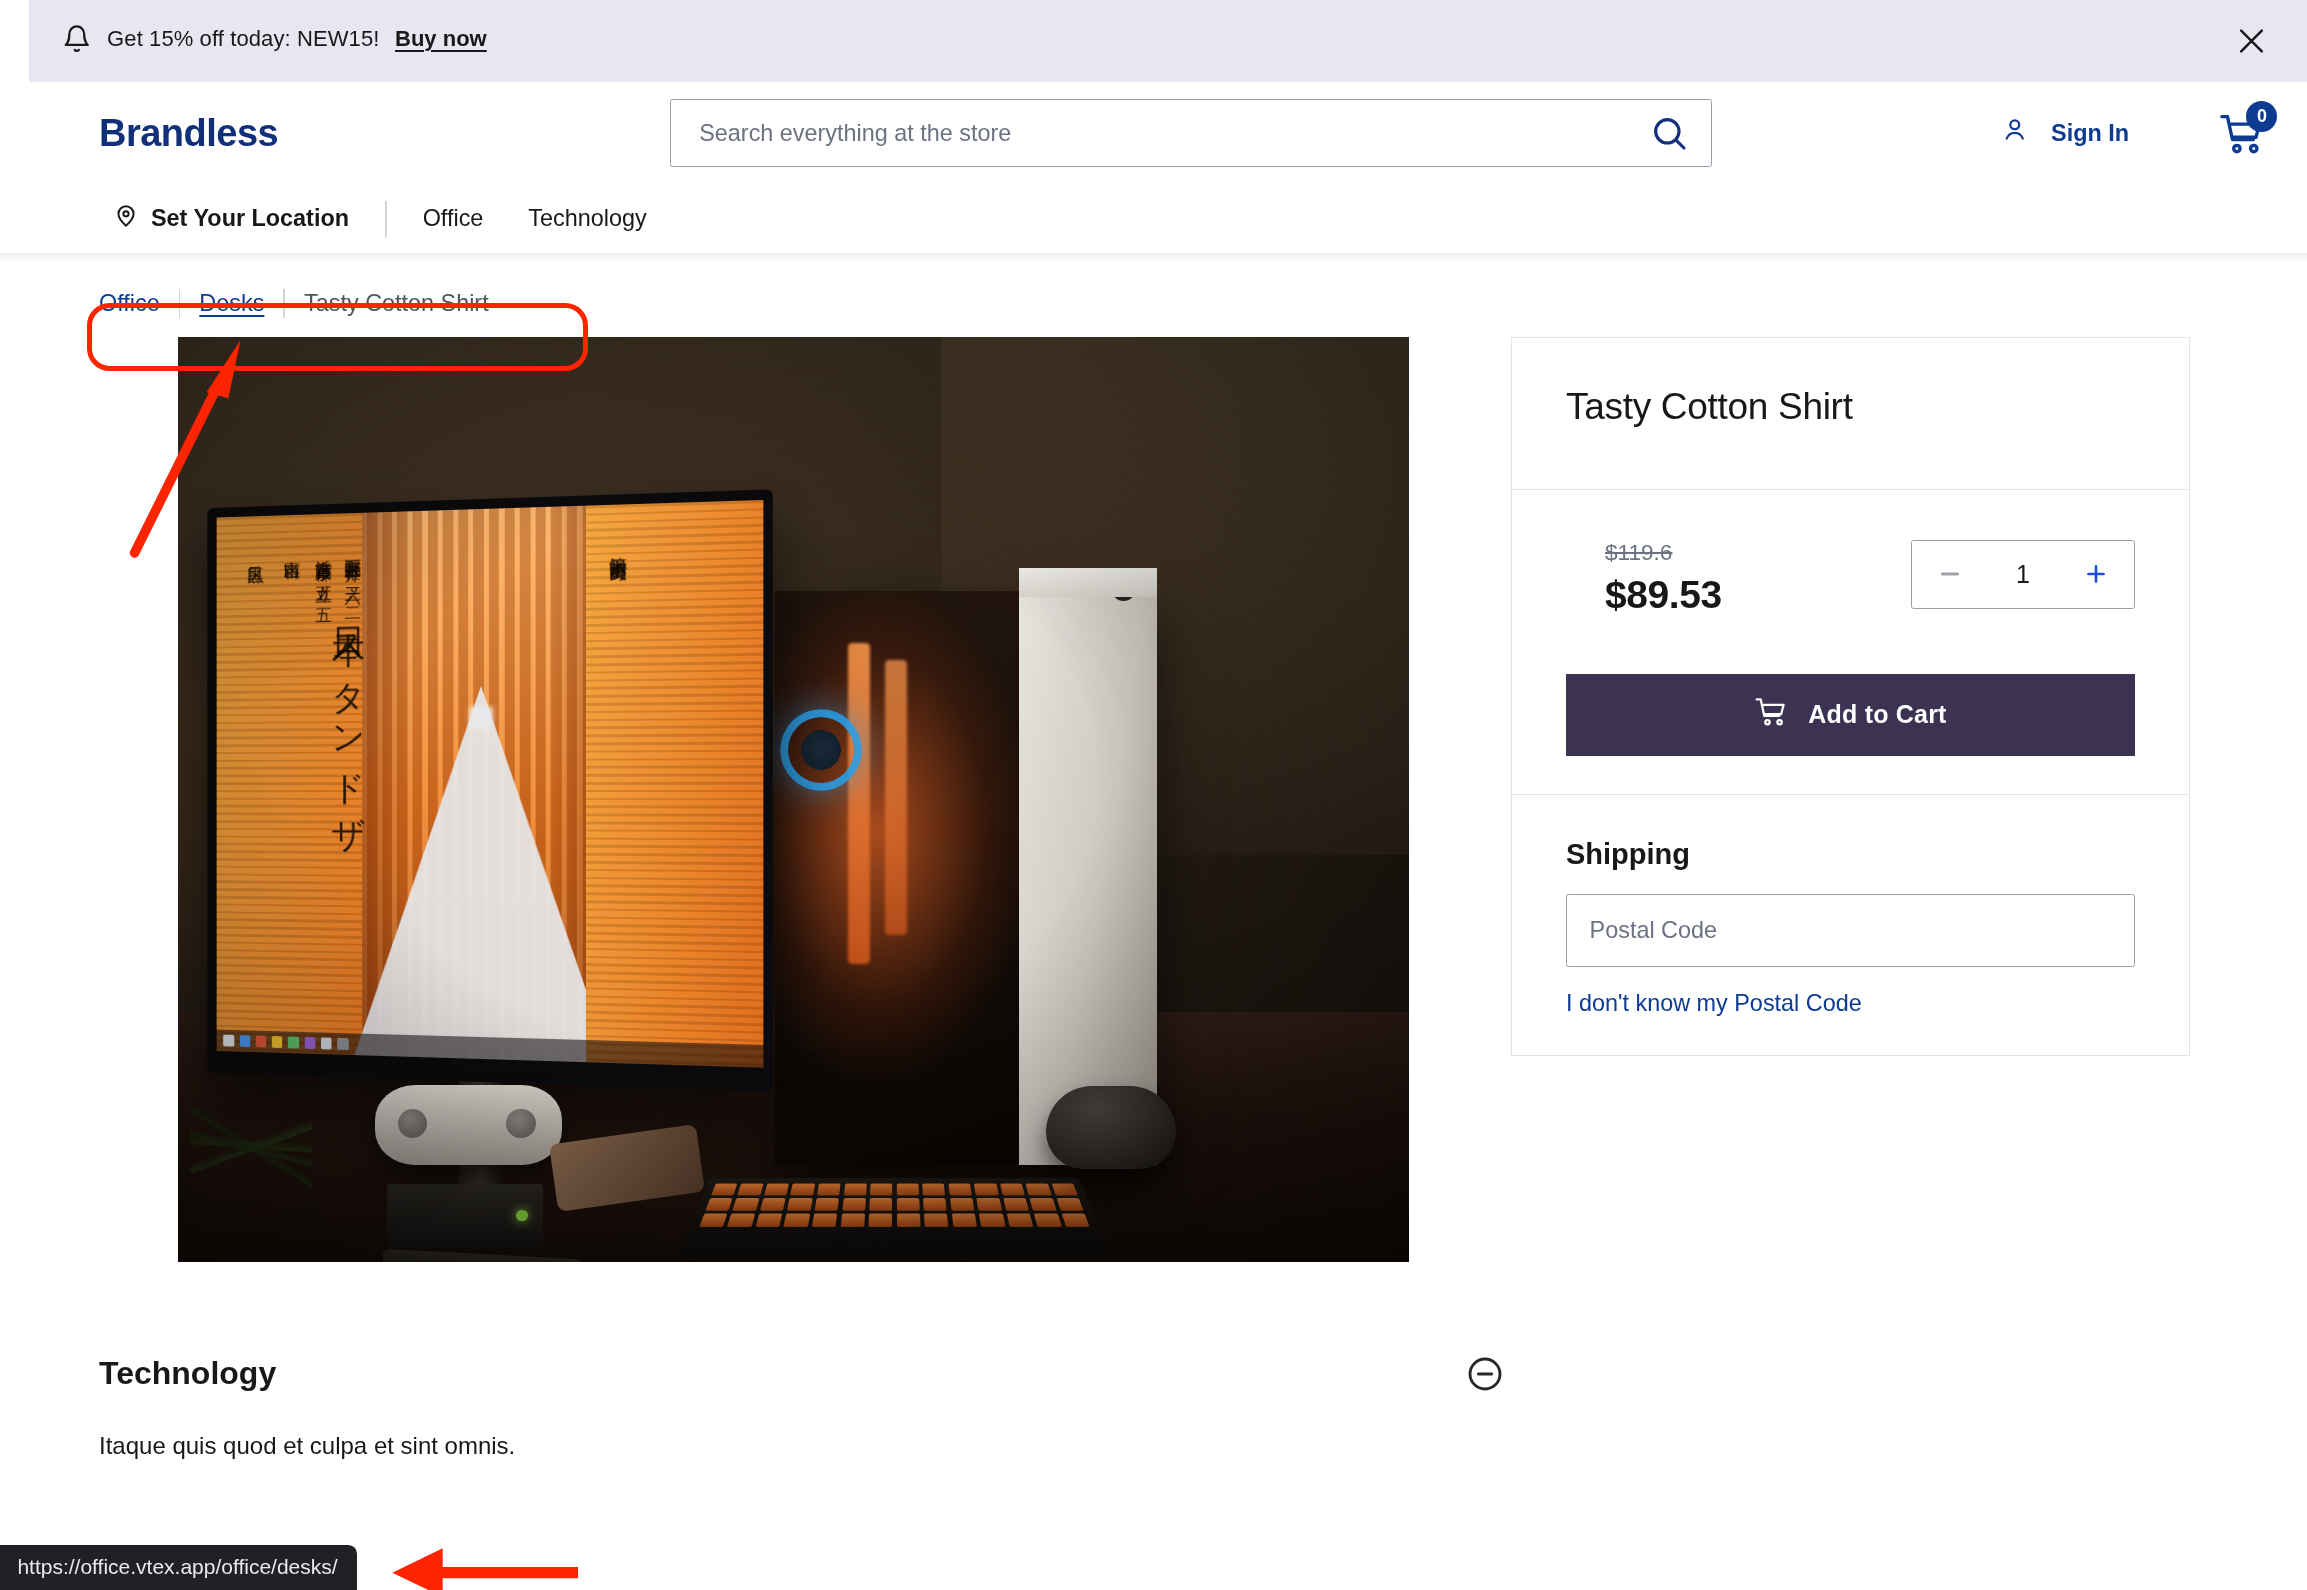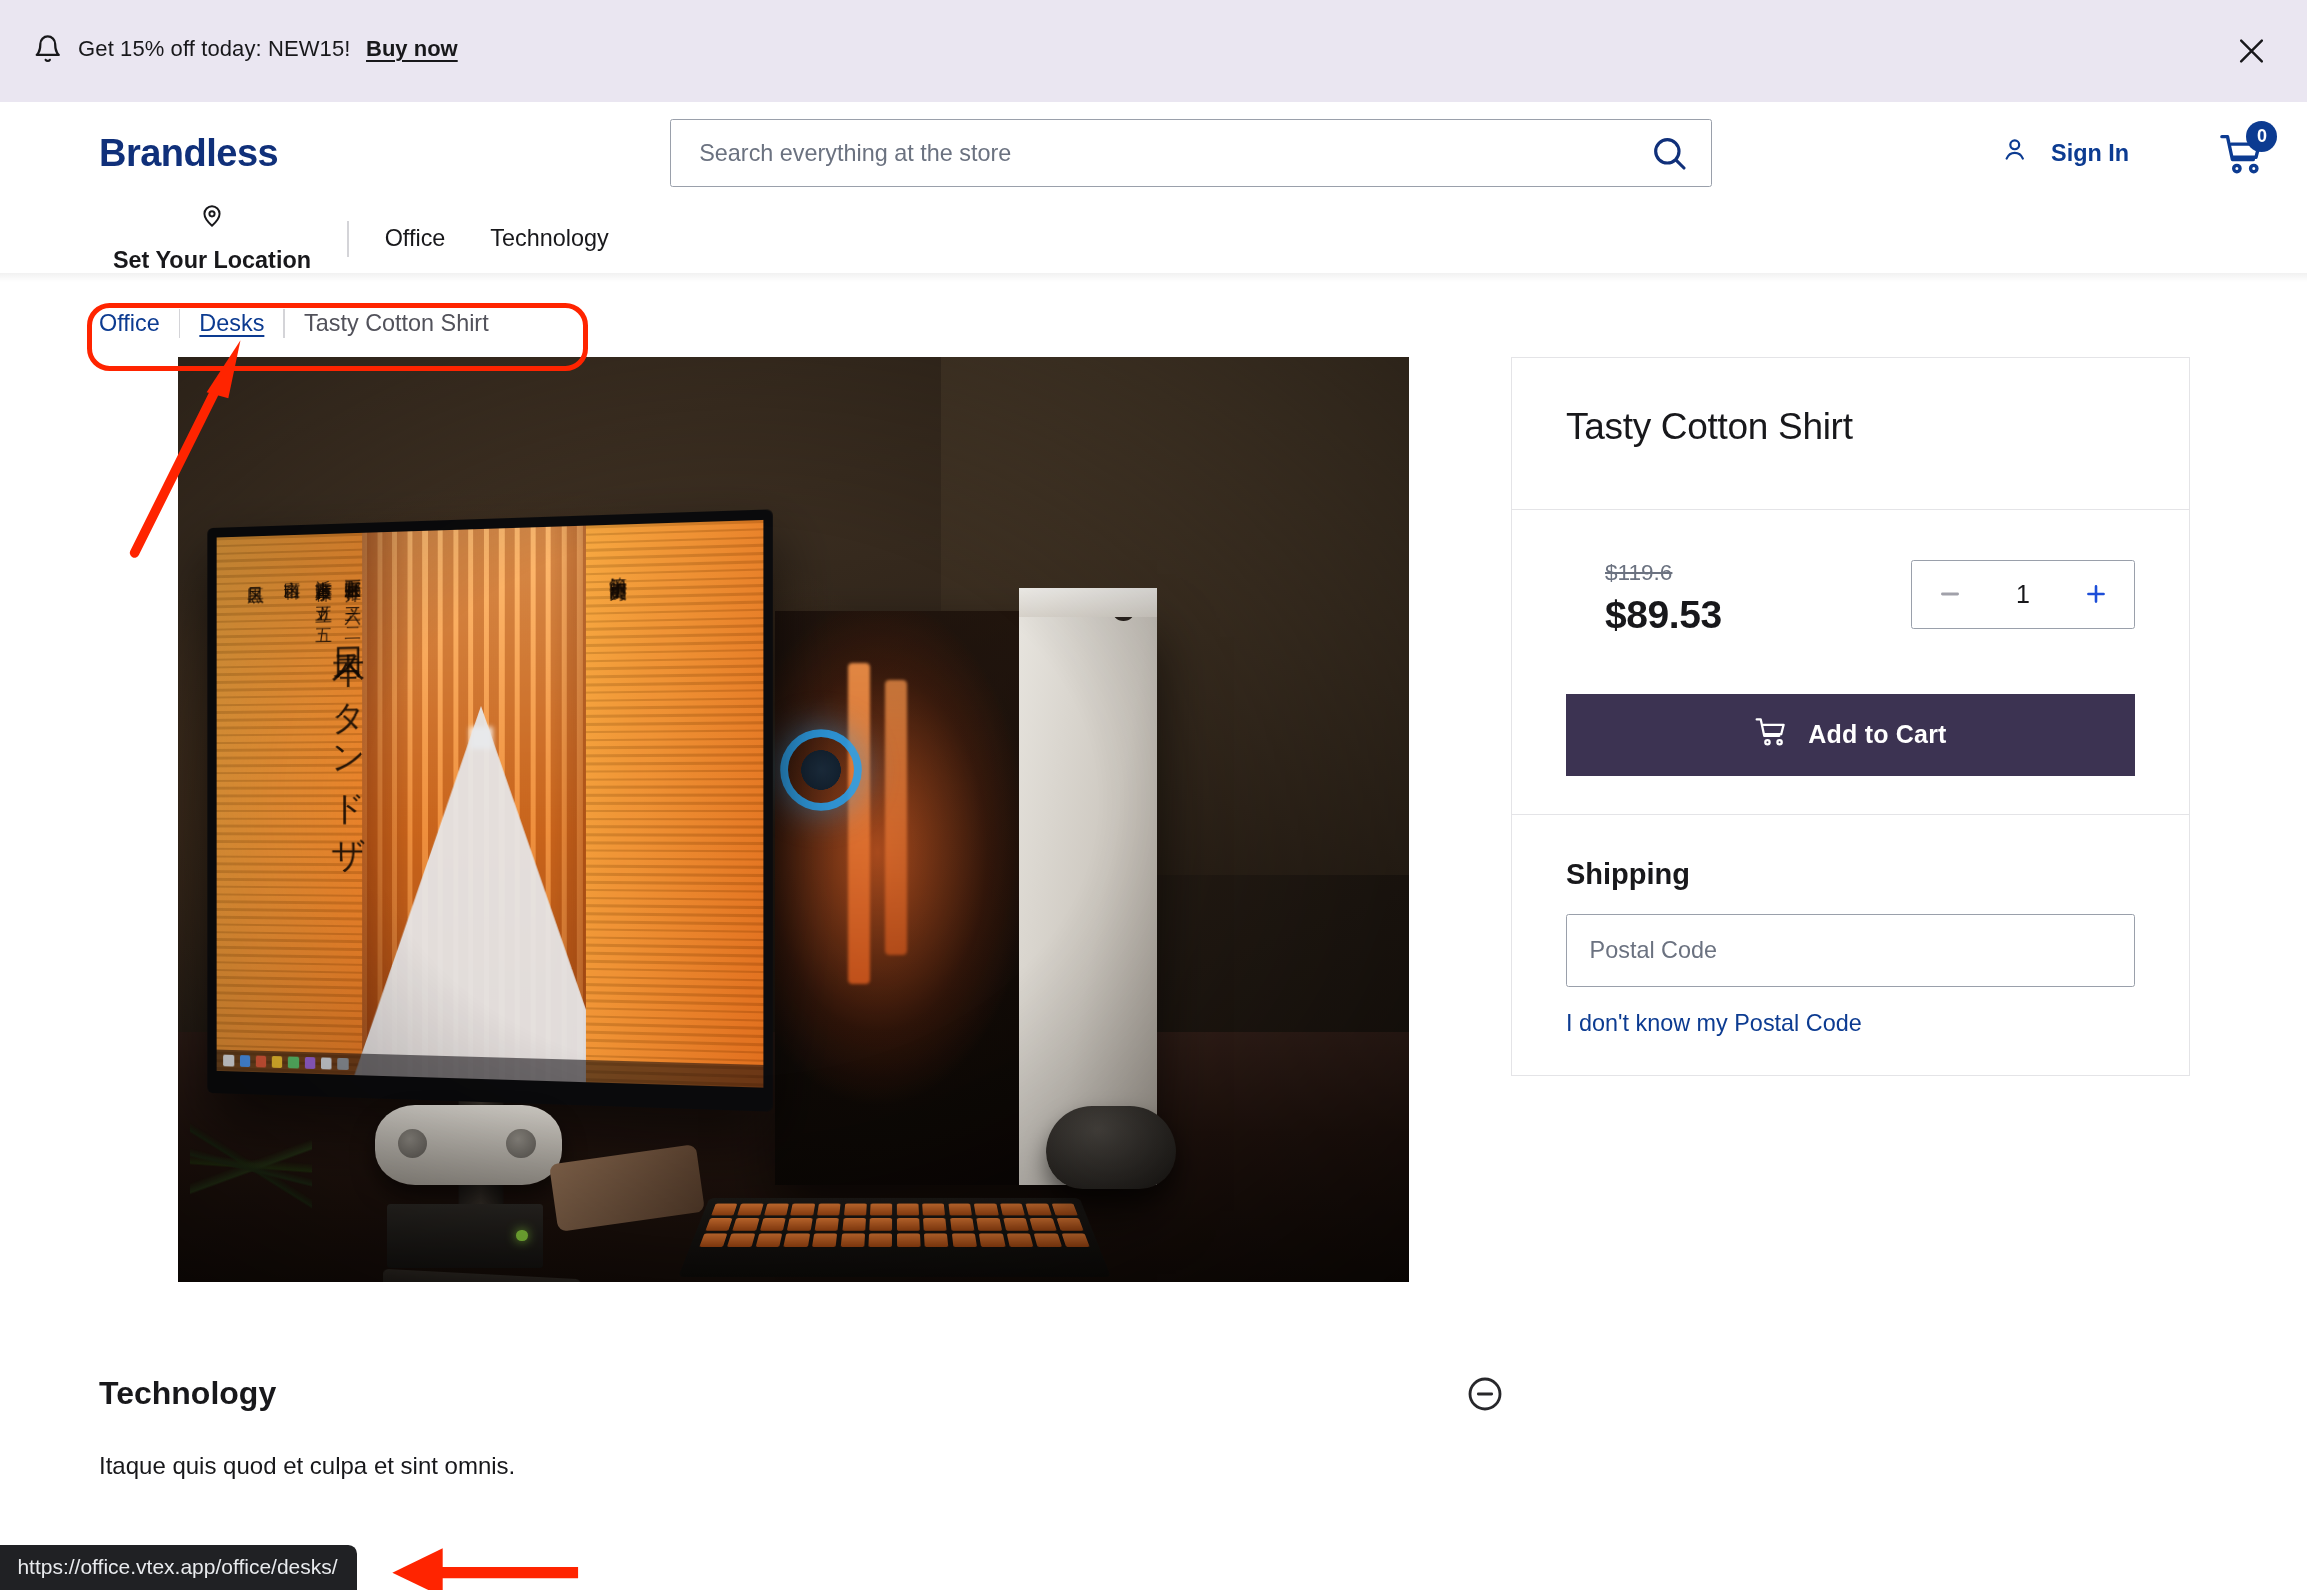--- a/index.html
+++ b/index.html
@@ -11,26 +11,27 @@
   body {
     width: 2307px; height: 1590px;
     font-family: "Liberation Sans", sans-serif;
     color: #18181b;
     position: relative;
     overflow: hidden;
   }
 
   
   .announce {
-    height: 102px;
+    height: 82px;
     background: #eae6f1;
     display: flex;
     align-items: center;
     padding: 0 36px 4px 33px;
     position: relative;
+    margin-left: 29px;
   }
   .announce-inner {
     display: flex;
     align-items: center;
     gap: 15.6px;
   }
   .bell-icon { width: 29.5px; height: 29.5px; display: block; flex: none; }
   .announce-text {
     font-size: 22px;
     color: #18181b;
@@ -144,21 +145,20 @@
     position: relative;
   }
   .location {
     display: flex;
     align-items: center;
     gap: 12px;
     font-size: 23.4px;
     font-weight: 700;
     color: #18181b;
     cursor: pointer;
-    flex-direction: column;
   }
   .nav-divider {
     width: 1.7px; height: 36px;
     background: #d4d4d8;
     margin: 0 36px;
   }
   .nav-link {
     font-size: 23.4px;
     color: #18181b;
     cursor: pointer;

